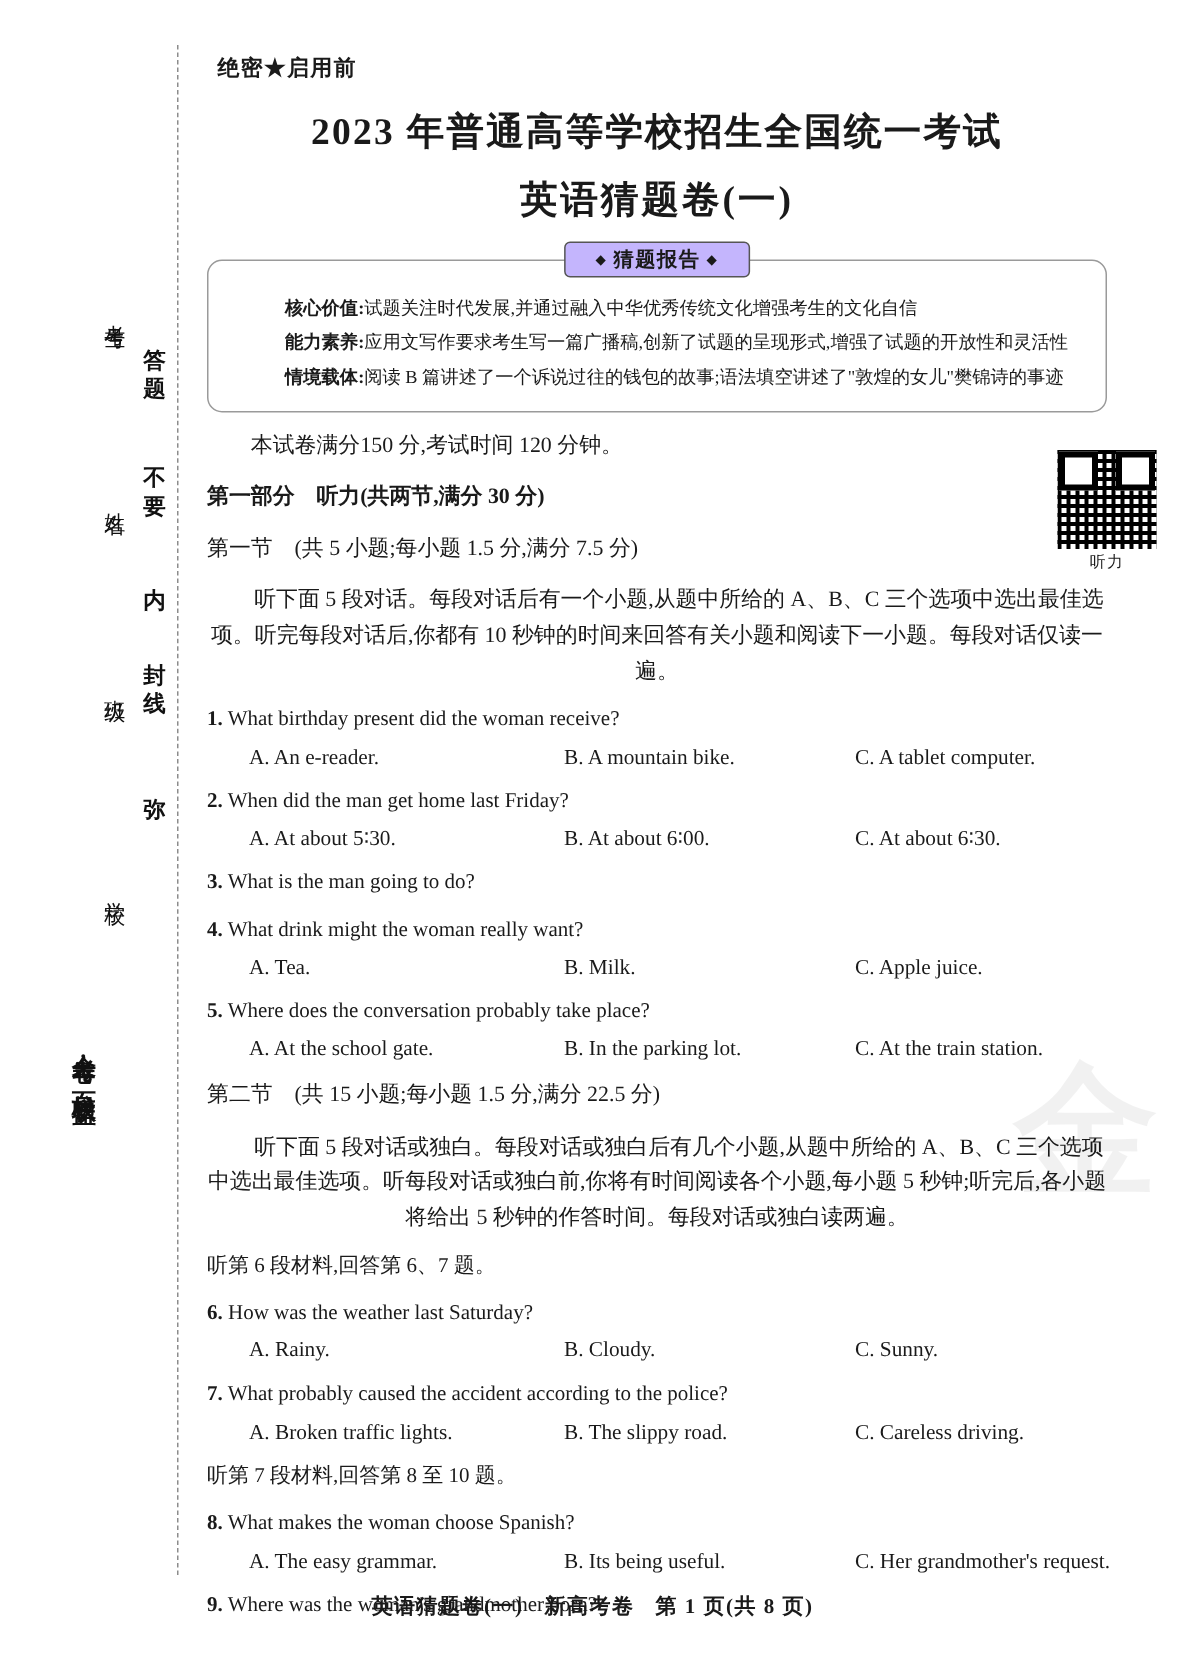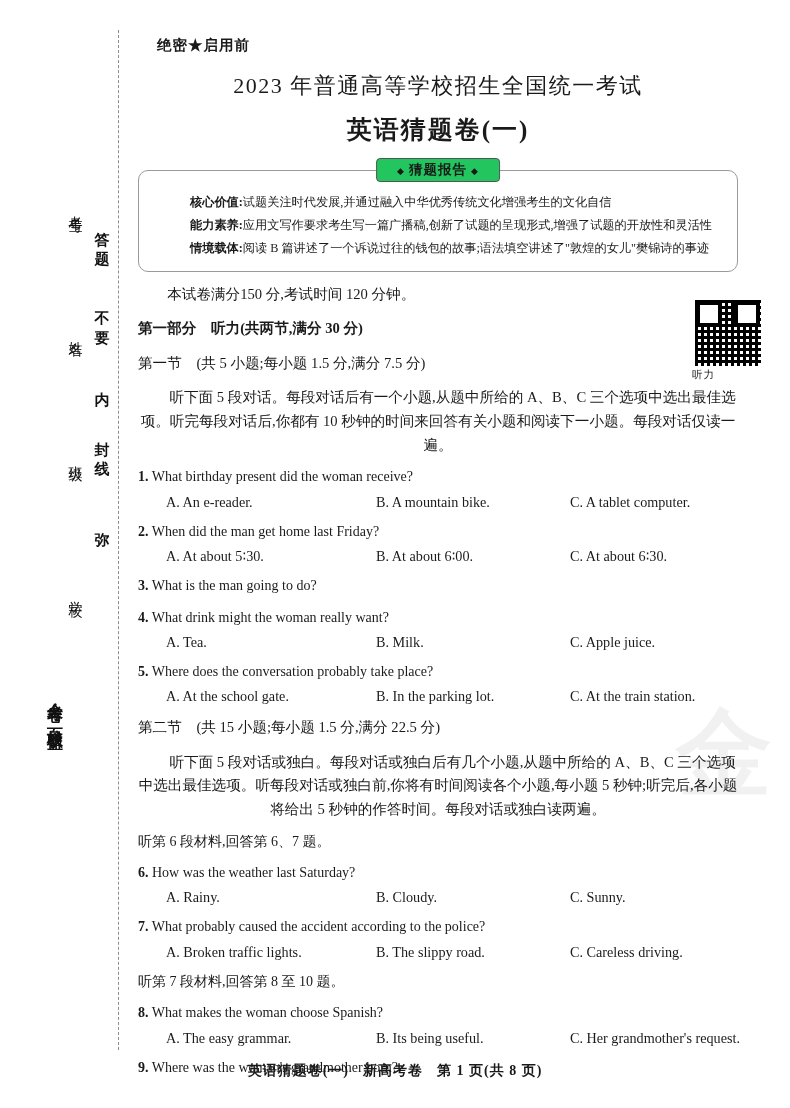--- a/index.html
+++ b/index.html
@@ -58,27 +58,27 @@
     position: absolute;
     left: 138px;
     top: 36px;
     width: 600px;
   }
 
   .secret-label {
     font-size: 14.5px;
     font-weight: bold;
     letter-spacing: 1px;
-    margin-left: 19px;
+    margin-left: 7px;
   }
 
   .title-main {
     text-align: center;
-    font-size: 22px;
-    font-weight: normal;
+    font-size: 25px;
+    font-weight: bold;
     letter-spacing: 1.5px;
     margin-top: 16px;
     font-family: "Liberation Serif", "DejaVu Serif", serif;
   }
   .title-sub {
     text-align: center;
     font-size: 25px;
     font-weight: bold;
     letter-spacing: 2px;
     margin-top: 12px;
@@ -90,21 +90,21 @@
     margin-top: 24px;
     border: 1px solid #9a9a9a;
     border-radius: 10px;
     padding: 20px 14px 10px 14px;
   }
   .report-badge {
     position: absolute;
     top: -13px;
     left: 50%;
     transform: translateX(-50%);
-    background: #22c55e;
+    background: #c4b5fd;
     border: 1px solid #555;
     border-radius: 4px;
     padding: 2px 16px;
     font-size: 13.5px;
     font-weight: bold;
     letter-spacing: 1px;
     white-space: nowrap;
   }
   .report-badge .dia {
     font-size: 9px;
@@ -160,24 +160,24 @@
 
   .section-head {
     font-size: 14.6px;
     line-height: 1.6;
     margin-top: 10px;
   }
 
   
   .qr-block {
     position: absolute;
-    right: 26px;
+    right: 16px;
     top: 300px;
     width: 72px;
-    text-align: left;
+    text-align: center;
   }
   .qr-img {
     width: 66px;
     height: 66px;
     margin: 0 auto;
     background-color: #fff;
     background-image:
       linear-gradient(90deg, #000 50%, transparent 50%),
       linear-gradient(#000 50%, transparent 50%);
     background-size: 6px 6px, 6px 6px;

